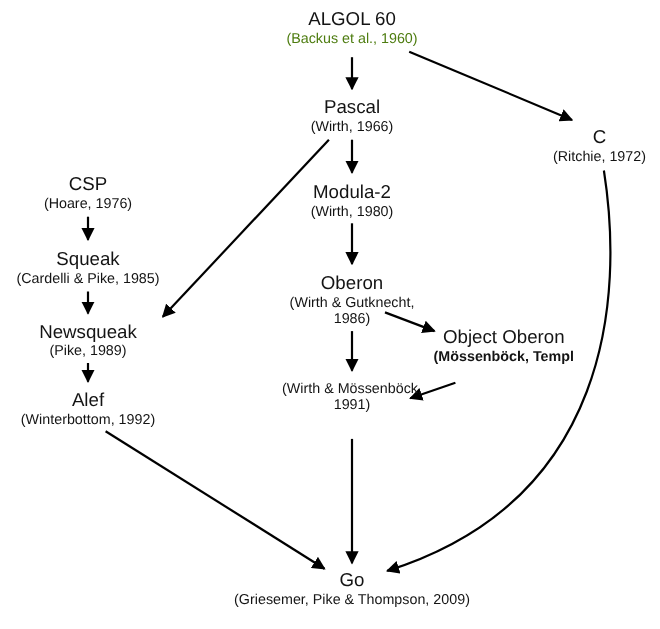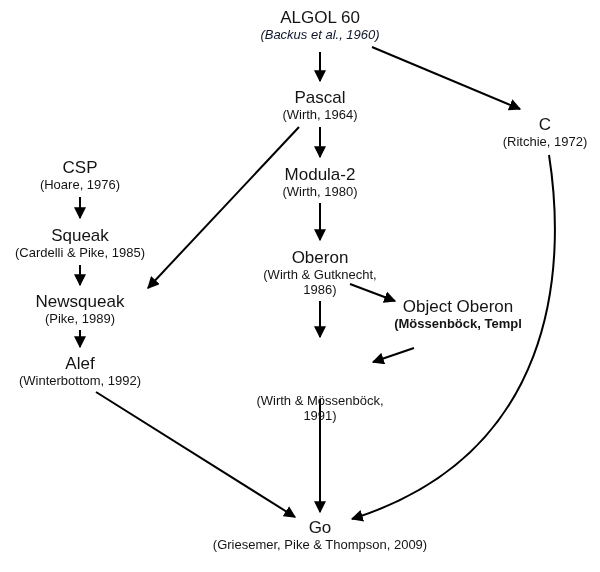--- a/index.html
+++ b/index.html
@@ -72,25 +72,25 @@
         <path d="M320,301 L320,337" fill="none" stroke="#000000" stroke-width="2" stroke-linecap="butt" marker-end="url(#arrow)"></path>
         <path d="M414,348 L373,362" fill="none" stroke="#000000" stroke-width="2" stroke-linecap="butt" marker-end="url(#arrow)"></path>
         <path d="M320,399 L320,512" fill="none" stroke="#000000" stroke-width="2" stroke-linecap="butt" marker-end="url(#arrow)"></path>
         <path d="M96,392 L295,517" fill="none" stroke="#000000" stroke-width="2" stroke-linecap="butt" marker-end="url(#arrow)"></path>
         <path d="M549,155 C567,270 555,455 352,519" fill="none" stroke="#000000" stroke-width="2" stroke-linecap="butt" marker-end="url(#arrow)"></path>
       </g>
   </svg>
   <div id="nodes">
       <div class="node" style="left: 320px; top: 8px;">
         <div class="label" style="color: rgb(20, 20, 20);">ALGOL 60</div>
-        <div class="sub" style="color: #0f172a; font-style: italic;">(Backus et al., 1960)</div>
+        <div class="sub" style="color: #4d7c0f;">(Backus et al., 1960)</div>
       </div>
       <div class="node" style="left: 320px; top: 88px;">
         <div class="label" style="color: rgb(20, 20, 20);">Pascal</div>
-        <div class="sub" style="color: rgb(20, 20, 20);">(Wirth, 1964)</div>
+        <div class="sub" style="color: rgb(20, 20, 20);">(Wirth, 1966)</div>
       </div>
       <div class="node" style="left: 545px; top: 115px;">
         <div class="label" style="color: rgb(20, 20, 20);">C</div>
         <div class="sub" style="color: rgb(20, 20, 20); text-align: center;">(Ritchie, 1972)</div>
       </div>
       <div class="node" style="left: 80px; top: 158px;">
         <div class="label" style="color: rgb(20, 20, 20);">CSP</div>
         <div class="sub" style="color: rgb(20, 20, 20);">(Hoare, 1976)</div>
       </div>
       <div class="node" style="left: 320px; top: 165px;">
@@ -108,21 +108,21 @@
       </div>
       <div class="node" style="left: 80px; top: 292px;">
         <div class="label" style="color: rgb(20, 20, 20);">Newsqueak</div>
         <div class="sub" style="color: rgb(20, 20, 20);">(Pike, 1989)</div>
       </div>
       <div class="node" style="left: 458px; top: 297px;">
         <div class="label" style="color: rgb(20, 20, 20);">Object Oberon</div>
         <div class="sub" style="color: rgb(20, 20, 20); font-weight: bold;">(Mössenböck, Templ</div>
       </div>
       <div class="node" style="left: 320px; top: 345px;">
-        <div class="sub" style="color: rgb(20, 20, 20); margin-top: 48px;">(Wirth &amp; Mössenböck,</div>
+        <div class="sub" style="color: rgb(20, 20, 20);">(Wirth &amp; Mössenböck,</div>
         <div class="sub" style="color: rgb(20, 20, 20);">1991)</div>
       </div>
       <div class="node" style="left: 80px; top: 354px;">
         <div class="label" style="color: rgb(20, 20, 20);">Alef</div>
         <div class="sub" style="color: rgb(20, 20, 20);">(Winterbottom, 1992)</div>
       </div>
       <div class="node" style="left: 320px; top: 518px;">
         <div class="label" style="color: rgb(20, 20, 20);">Go</div>
         <div class="sub" style="color: rgb(20, 20, 20);">(Griesemer, Pike &amp; Thompson, 2009)</div>
       </div>

